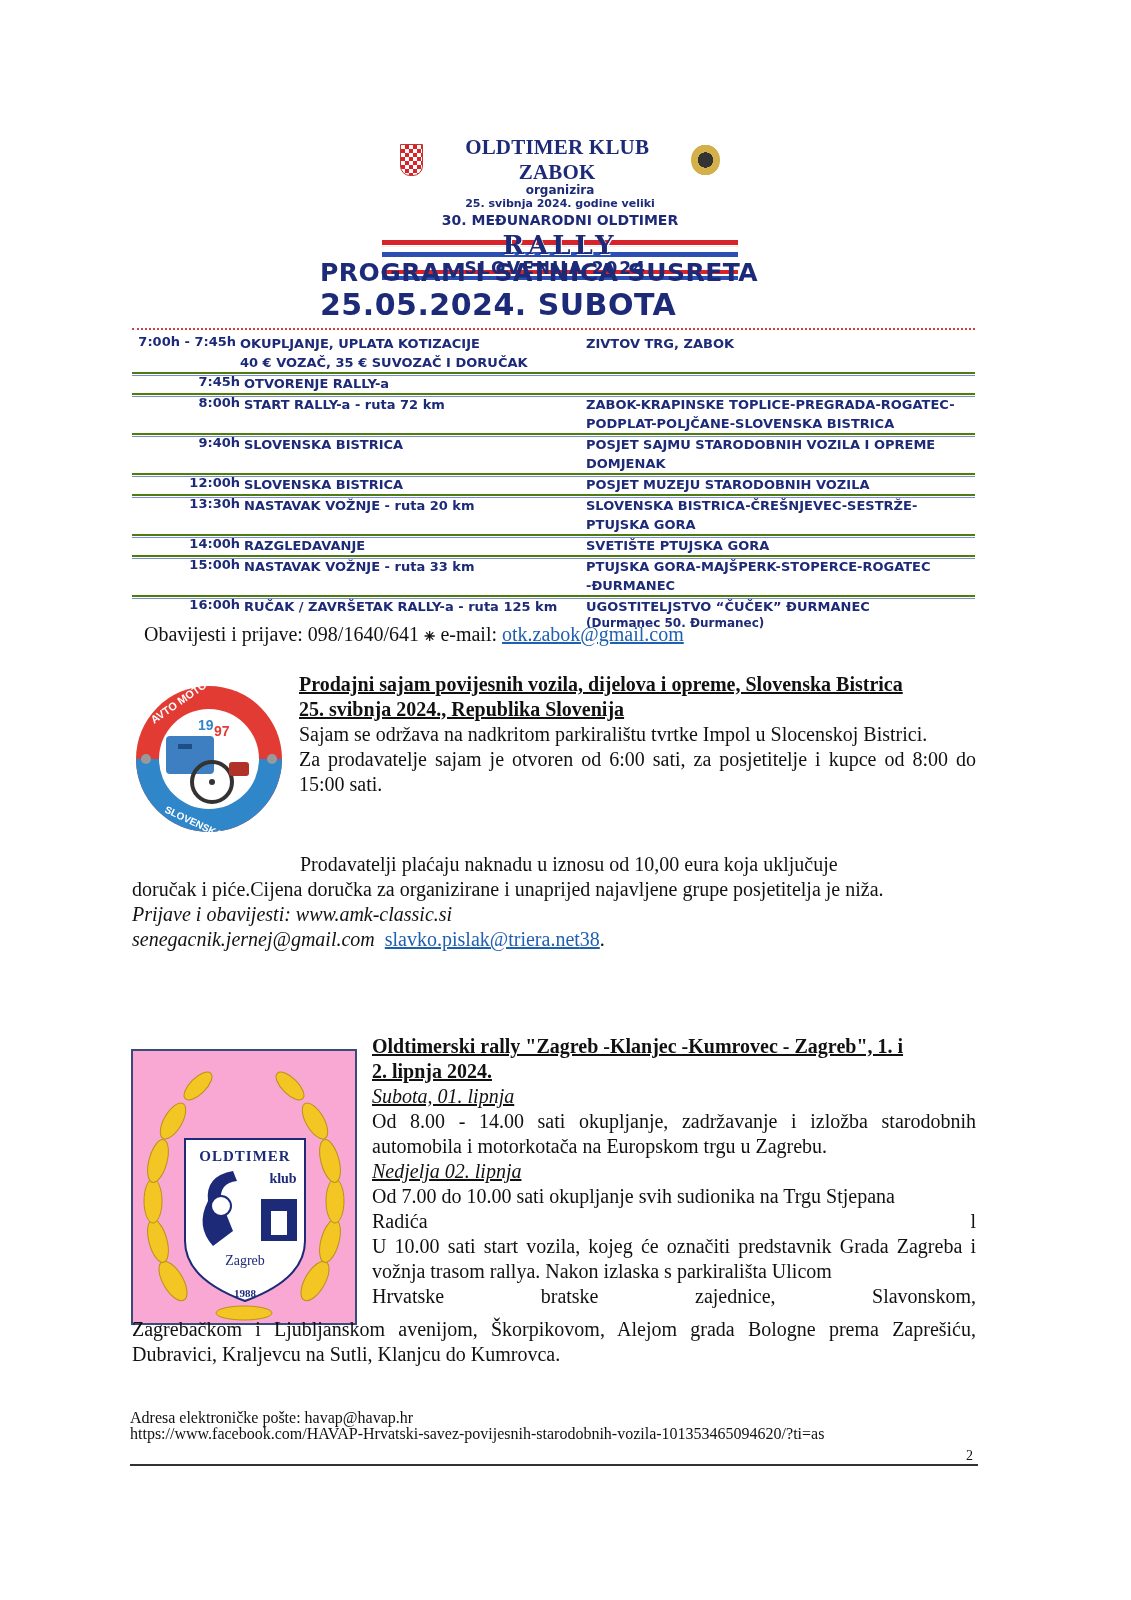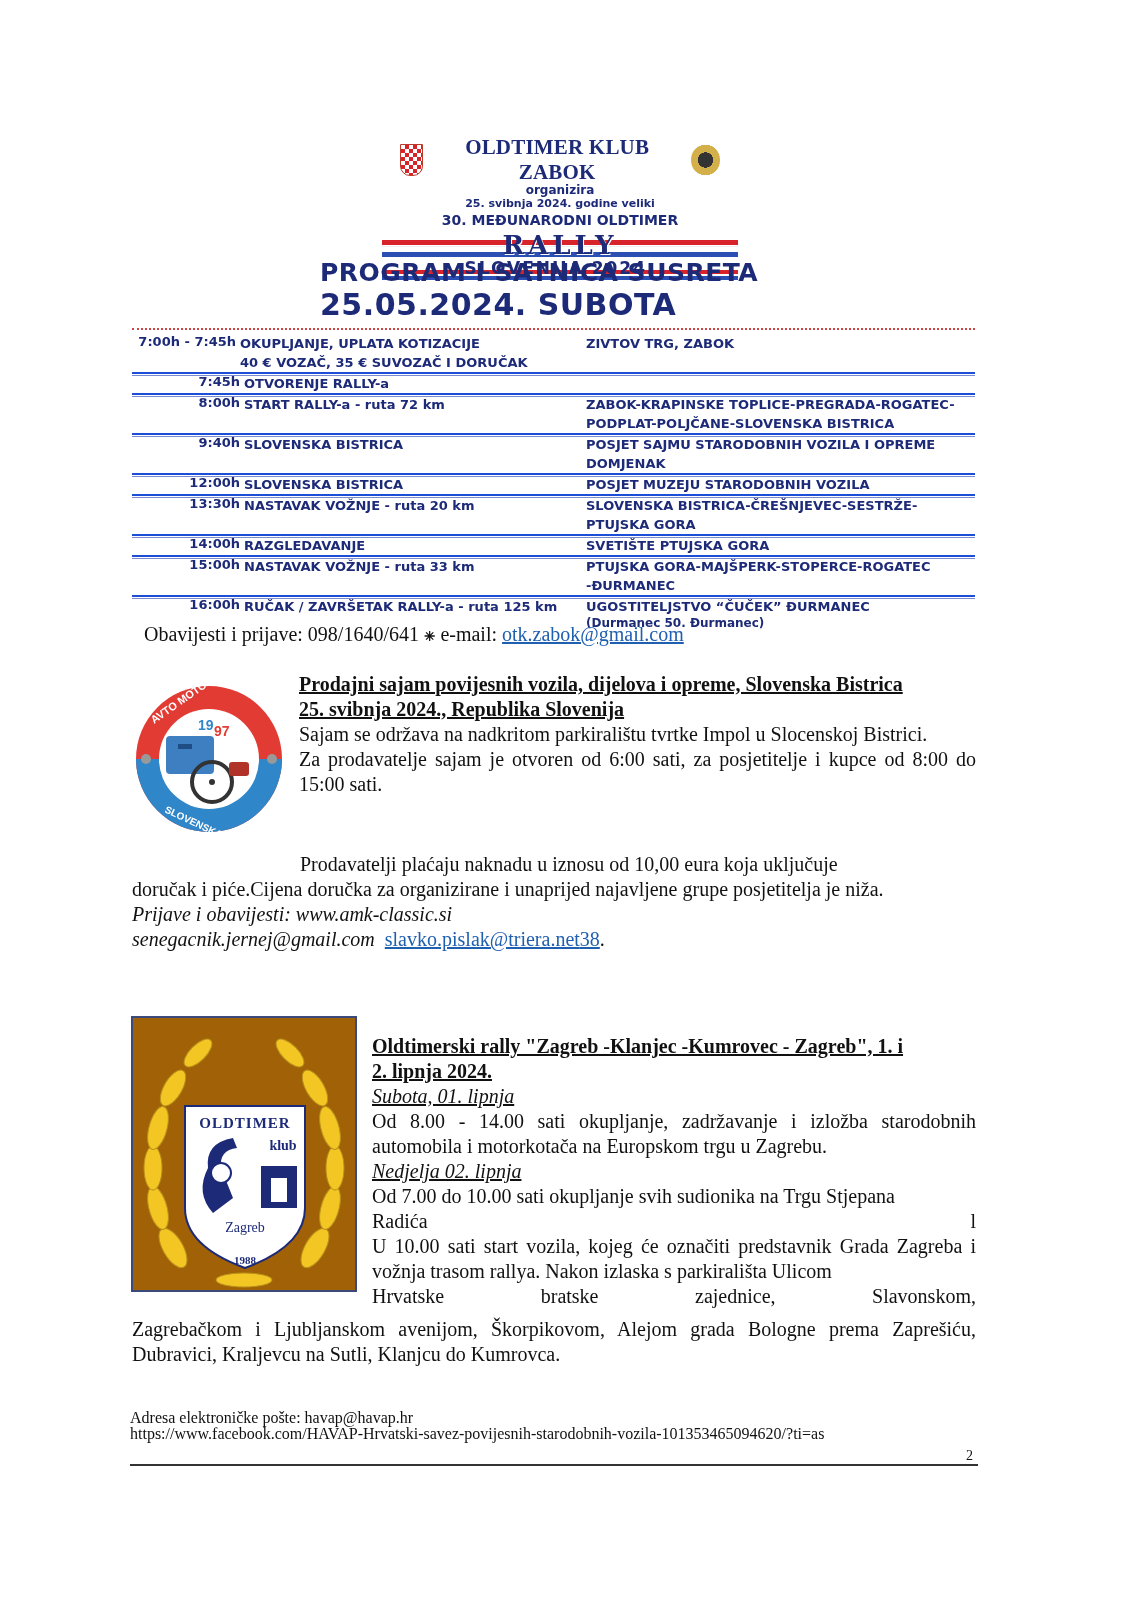--- a/index.html
+++ b/index.html
@@ -22,41 +22,41 @@
     .rally-word { position: absolute; left: 0; right: 0; top: 0; font-family: "DejaVu Serif", serif; font-weight: bold; font-size: 26px; letter-spacing: 4px; color: #1d2a78; text-shadow: 1px 1px 0 #fff; }
     .slo-word { position: absolute; left: 0; right: 0; top: 28px; font-weight: bold; font-size: 17px; letter-spacing: 2px; color: #1d2a78; }
 
     .program-title { left: 320px; top: 258px; width: 480px; text-align: left; font-family: "DejaVu Sans", sans-serif; font-weight: bold; color: #1d2a78; }
     .program-title .t1 { font-size: 25px; line-height: 30px; letter-spacing: 0.5px; }
     .program-title .t2 { font-size: 30px; line-height: 34px; letter-spacing: 0.5px; }
 
     
     .schedule { left: 132px; top: 328px; width: 843px; font-family: "DejaVu Sans", sans-serif; font-weight: bold; color: #1d2a78; font-size: 13px; }
     .topline { height: 2px; border-top: 2px dotted #c44; margin-bottom: 2px; }
-    .srow { display: flex; border-bottom: 2px solid #1d4ed8; position: relative; }
+    .srow { display: flex; border-bottom: 2px solid #4d7c0f; position: relative; }
     .srow::after { content: ""; position: absolute; left: 0; right: 0; bottom: -4px; height: 1px; background: #7a8bd0; }
     .srow.last { border-bottom: none; }
     .srow.last::after { display: none; }
     .s-left { width: 452px; display: flex; }
     .s-time { width: 108px; text-align: right; padding-right: 4px; white-space: nowrap; }
     .s-desc { flex: 1; line-height: 19px; }
     .s-right { flex: 1; line-height: 19px; padding-left: 2px; }
 
     
     .body-text { font-size: 20px; line-height: 25px; }
     .link { color: #1f5fb0; text-decoration: underline; }
     .contact-line { left: 144px; top: 622px; width: 850px; }
 
     .logo-amk { left: 134px; top: 684px; width: 150px; height: 150px; text-align: right; }
     .fair-block { left: 299px; top: 672px; width: 677px; text-align: justify; }
     .heading-u { font-weight: bold; text-decoration: underline; }
     .fair-fee { left: 132px; top: 852px; width: 850px; }
     .indent { padding-left: 168px; }
 
-    .logo-zg { left: 131px; top: 1016px; width: 226px; height: 276px; border: 2px solid #3a4a7a; background: #a16207; box-sizing: border-box; }
+    .logo-zg { left: 131px; top: 1049px; width: 226px; height: 276px; border: 2px solid #3a4a7a; background: #f9a8d4; box-sizing: border-box; }
     .rally-block { left: 372px; top: 1034px; width: 604px; text-align: justify; }
     .italic-u { font-style: italic; text-decoration: underline; }
     .rally-tail { left: 132px; top: 1317px; width: 844px; text-align: justify; }
 
     .spread { display: flex; justify-content: space-between; }
 
     .page-num { left: 966px; top: 1448px; font-size: 14px; }
     .footer-line { left: 130px; top: 1464px; width: 848px; height: 2px; background: #333; }
     .footer { left: 130px; top: 1410px; width: 848px; text-align: left; font-size: 16px; line-height: 16px; }
   </style>

